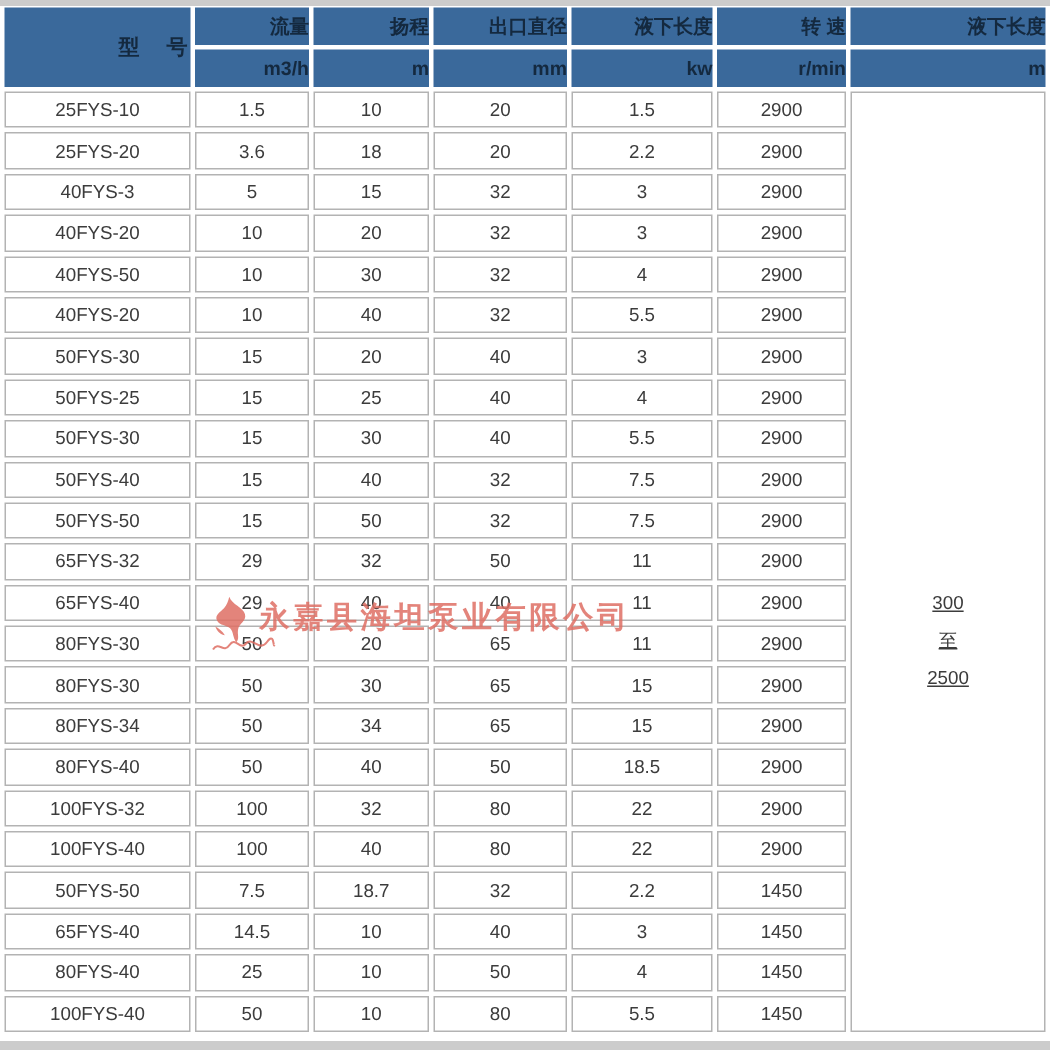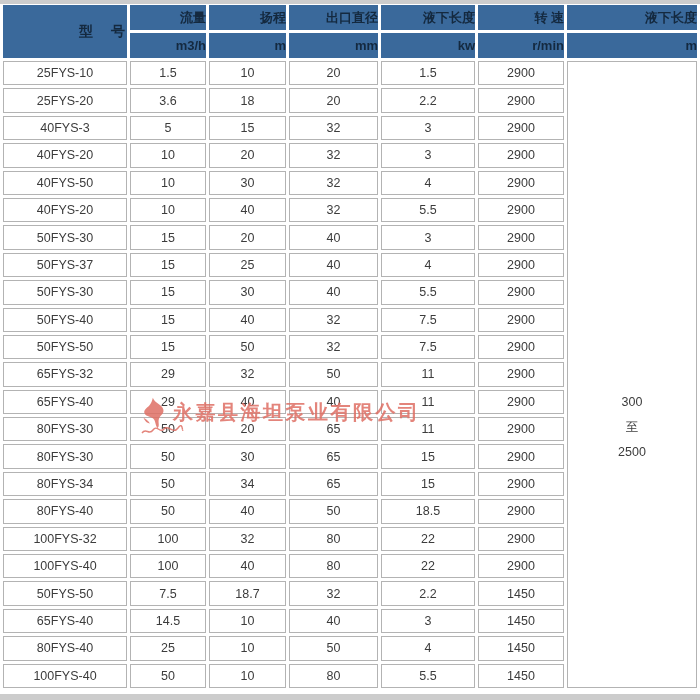--- a/index.html
+++ b/index.html
@@ -55,20 +55,21 @@
     font-size: 12.5px;
     color: var(--cell-text, #3c3c3c);
     overflow: hidden;
     white-space: nowrap;
   }
   table.spec td.depth-cell {
     vertical-align: top;
     padding-top: 328px;
     line-height: 25px;
     font-size: 12.5px;
+    text-decoration: underline;
   }
 
   .watermark {
     position: absolute;
     left: 140px;
     top: 394px;
     display: flex;
     align-items: center;
     color: var(--watermark, #df6f64);
     opacity: 0.85;
@@ -183,21 +184,21 @@
         </tr>
         <tr>
           <td>50FYS-30</td>
           <td>15</td>
           <td>20</td>
           <td>40</td>
           <td>3</td>
           <td>2900</td>
         </tr>
         <tr>
-          <td>50FYS-37</td>
+          <td>50FYS-25</td>
           <td>15</td>
           <td>25</td>
           <td>40</td>
           <td>4</td>
           <td>2900</td>
         </tr>
         <tr>
           <td>50FYS-30</td>
           <td>15</td>
           <td>30</td>

